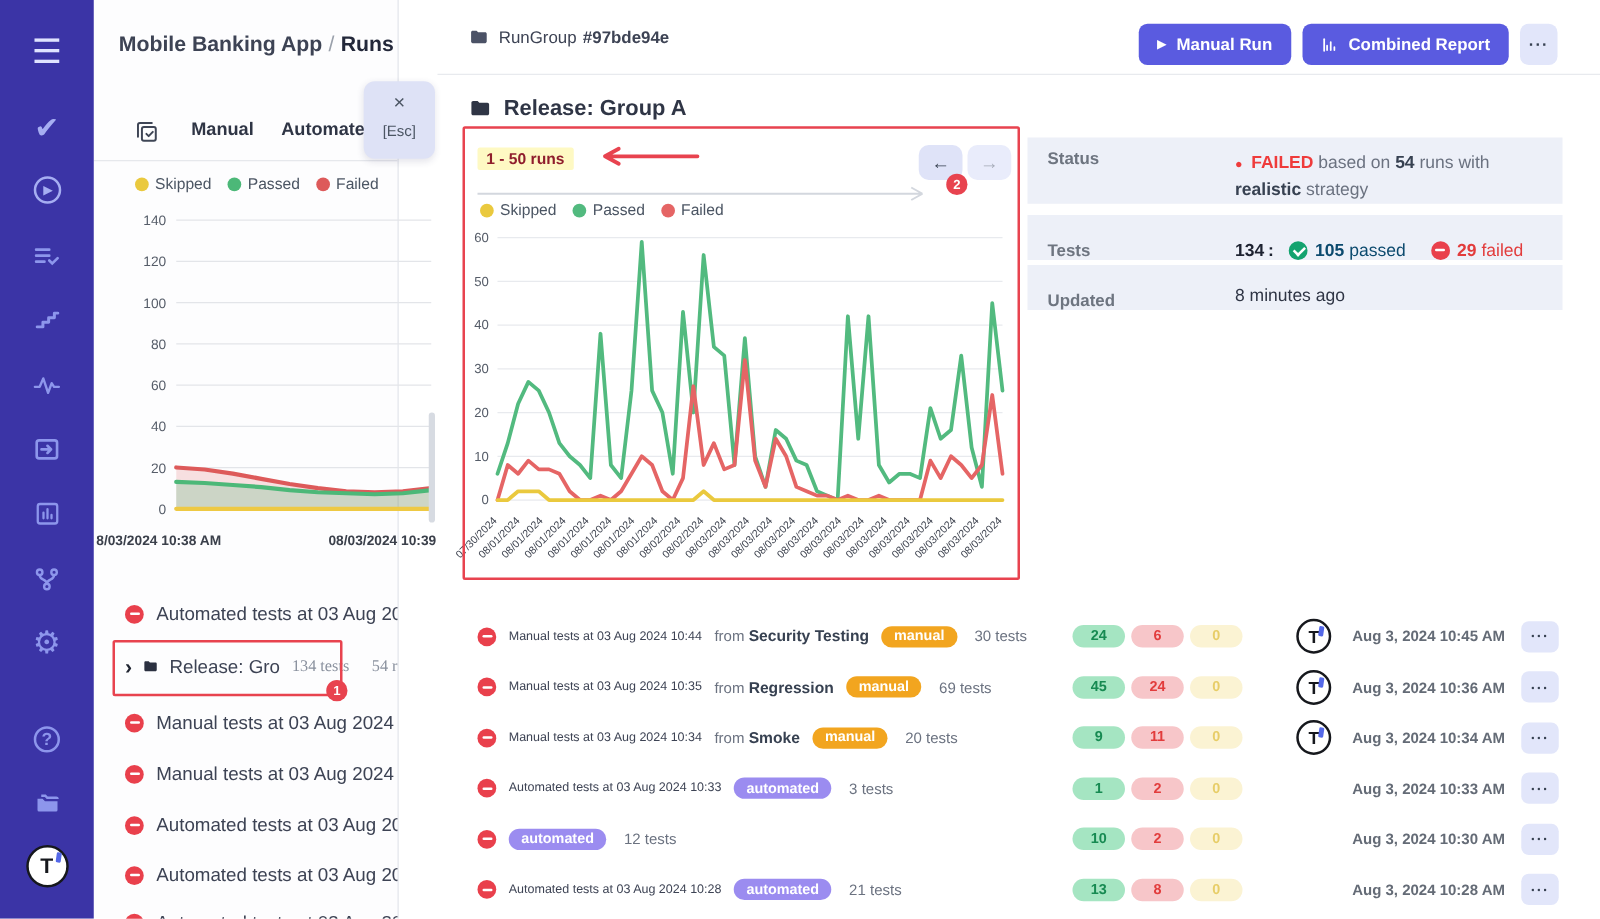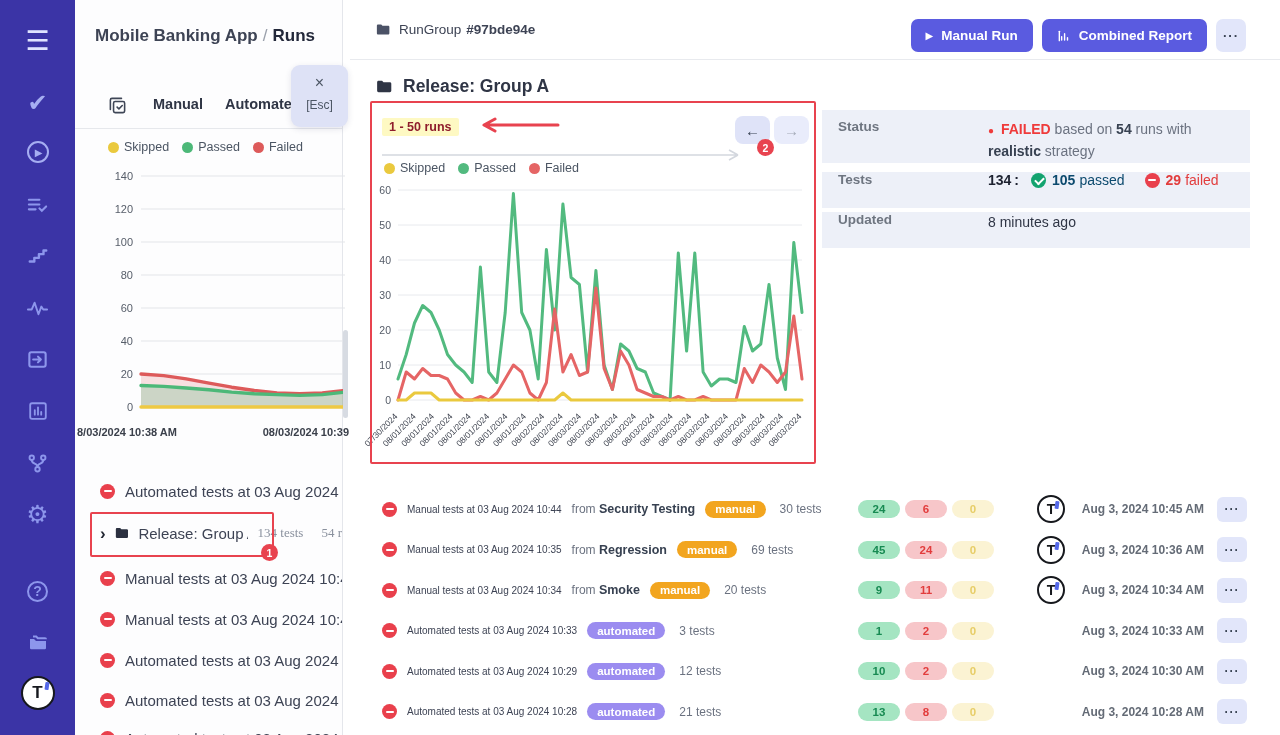--- a/index.html
+++ b/index.html
@@ -11,21 +11,21 @@
   .sb-ico svg{display:block;}
   .glyph{color:#8d96ec;font-size:22px;line-height:1;}
   .menu-glyph{color:#dfe3ff;font-size:27px;}
   .play-circ{width:22px;height:22px;border:2px solid #a6aef2;border-radius:50%;display:flex;align-items:center;justify-content:center;color:#a6aef2;font-size:10px;padding-left:2px;box-sizing:border-box;}
   .help-circ{width:21px;height:21px;border:2px solid #8d96ec;border-radius:50%;display:flex;align-items:center;justify-content:center;color:#8d96ec;font-size:14px;font-weight:700;box-sizing:border-box;}
   .t-logo{background:#fff;border:2.5px solid #16181d;border-radius:50%;display:flex;align-items:center;justify-content:center;font-weight:800;color:#16181d;position:relative;}
   .t-logo.big{width:30px;height:30px;font-size:17px;}
   .t-logo.sm{width:24px;height:24px;font-size:14px;border-width:2px;}
   .t-logo i{position:absolute;width:4px;height:8px;background:#5468e8;border-radius:1px;top:4px;right:4px;transform:rotate(8deg);}
   
-  .left-panel{position:absolute;left:75px;top:0;width:268px;height:735px;background:#fdfdfe;border-right:1px solid #e4e6eb;box-sizing:border-box;z-index:2;}
+  .left-panel{position:absolute;left:75px;top:0;width:244px;height:735px;background:#fdfdfe;border-right:1px solid #e4e6eb;box-sizing:border-box;z-index:2;}
   .lp-header{position:absolute;left:20px;top:26px;font-size:17px;font-weight:700;white-space:nowrap;}
   .lp-header .proj{color:#3d4354;}
   .lp-header .sep{color:#9aa0ab;font-weight:400;margin:0 5px;}
   .lp-header .page{color:#23283a;}
   .lp-tabs{position:absolute;left:0;top:88px;width:100%;height:40px;border-bottom:1px solid #e6e8ec;}
   .tab-ico{position:absolute;left:33px;top:8px;cursor:pointer;}
   .lp-tab{position:absolute;top:8px;font-size:14.5px;font-weight:700;color:#2f3545;cursor:pointer;}
   .lp-tab.manual{left:78px;}
   .lp-tab.automated{left:150px;}
   .esc-card{position:absolute;left:216px;top:65px;width:57px;height:62px;background:#dee2f6;border-radius:9px;box-shadow:0 2px 6px rgba(40,45,90,.12);z-index:6;text-align:center;cursor:pointer;}
@@ -60,21 +60,21 @@
   .chart-zone{position:absolute;left:22px;top:103px;width:442px;height:359px;}
   .nav-btn{position:absolute;top:13px;width:35px;height:28px;border:none;border-radius:8px;font-size:15px;cursor:pointer;font-family:inherit;}
   .nav-prev{left:363px;background:#dfe3f8;color:#374151;}
   .nav-next{left:402px;background:#e9ecfb;color:#a5abb8;}
   .gray-arrow{position:absolute;left:8px;top:45px;}
   .red-arrow{position:absolute;left:100px;top:12px;z-index:8;}
   .chart-legend{position:absolute;left:12px;top:58px;display:flex;gap:13px;align-items:center;}
   .runs-chart{position:absolute;left:2px;top:64px;overflow:visible;}
   
   .status-panel{position:absolute;left:472px;top:110px;width:428px;height:140px;}
-  .sp-row{position:absolute;left:0;right:0;background:#edf0f8;display:flex;padding:0 16px;box-sizing:border-box;align-items:flex-start;}
+  .sp-row{position:absolute;left:0;right:0;background:#edf0f8;display:flex;padding:0 16px;box-sizing:border-box;align-items:flex-end;}
   .sp-label{width:150px;min-width:150px;font-size:13.5px;font-weight:700;color:#6e7580;}
   .sp-val{font-size:14px;color:#6b7280;line-height:1.55;}
   .sp-val b{color:#374151;font-weight:700;}
   .failed-txt{color:#ef3b3b;font-weight:800;}
   .dot-red{color:#ef3b3b;font-size:10px;margin-right:3px;}
   .green-txt{color:#0c4a6e;}
   .red-txt{color:#e23c3c;}
   .tests-line{display:flex;align-items:center;gap:6px;font-size:14px;color:#6b7280;}
   .tests-line .tot{font-weight:800;color:#1d2230;}
   
@@ -457,21 +457,20 @@
         <span class="pills">
           <span class="pill pass">1</span>
           <span class="pill fail">2</span>
           <span class="pill skip">0</span>
         </span>
         <span class="run-time">Aug 3, 2024 10:33 AM</span>
         <button class="dots-btn">···</button>
       </div>
       <div class="run-row">
         <span class="fail-ico"></span>
-        <span class="run-title">Automated tests at 03 Aug 2024 10:29</span>
         <span class="badge automated">automated</span>
         <span class="tests-count">12 tests</span>
         <span class="pills">
           <span class="pill pass">10</span>
           <span class="pill fail">2</span>
           <span class="pill skip">0</span>
         </span>
         <span class="run-time">Aug 3, 2024 10:30 AM</span>
         <button class="dots-btn">···</button>
       </div>

